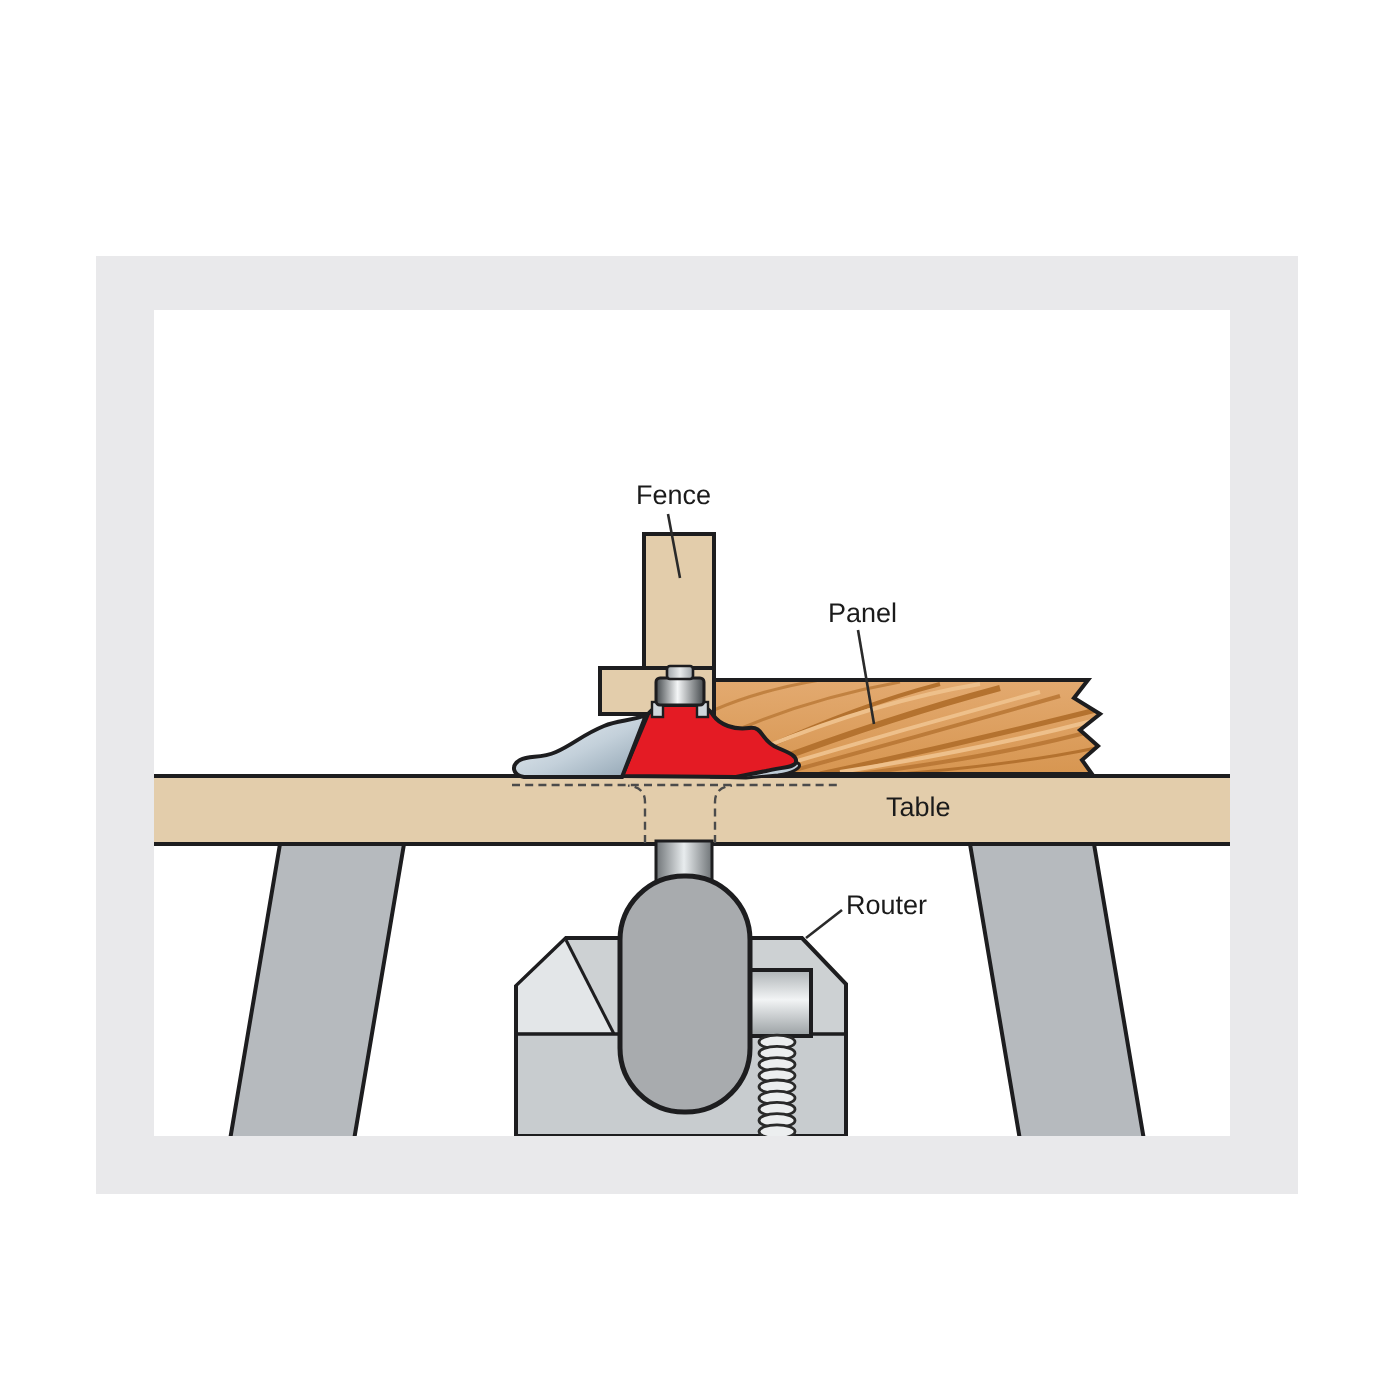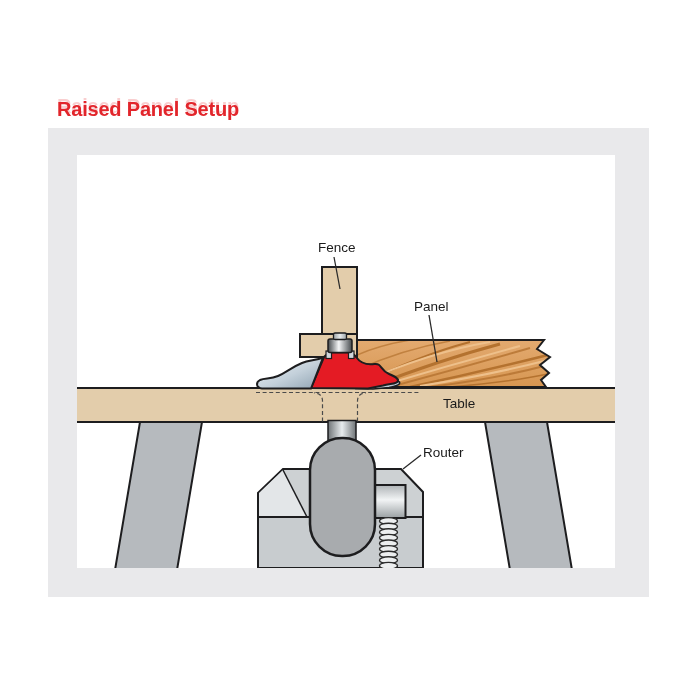--- a/index.html
+++ b/index.html
@@ -12,21 +12,20 @@
   .lbl{font-size:13.5px;fill:#1b1b1b;}
   .leader{stroke:#2a2a2a;stroke-width:1.3;fill:none;}
   .outline{stroke:#1d1d1f;stroke-width:2;}
   .dashed{stroke:#4b4b4b;stroke-width:1.2;fill:none;stroke-dasharray:4 2.6;}
 </style>
 </head>
 <body>
 
 <div class="page">
 
-  <div class="title">Raised Panel Setup</div>
 
   <svg width="700" height="700" viewBox="0 0 700 700">
     <defs>
       <clipPath id="innerClip">
           <rect x="77" y="155" width="538" height="413"></rect>
         </clipPath>
       <clipPath id="panelClip">
         <path d="M357,340 L544,340 L537,349 L550,357 L540,365 L549,373 L541,380 L546,387 L357,387 Z"></path>
       </clipPath>
       <linearGradient id="wingGrad" x1="0" y1="0" x2="1" y2="1">

